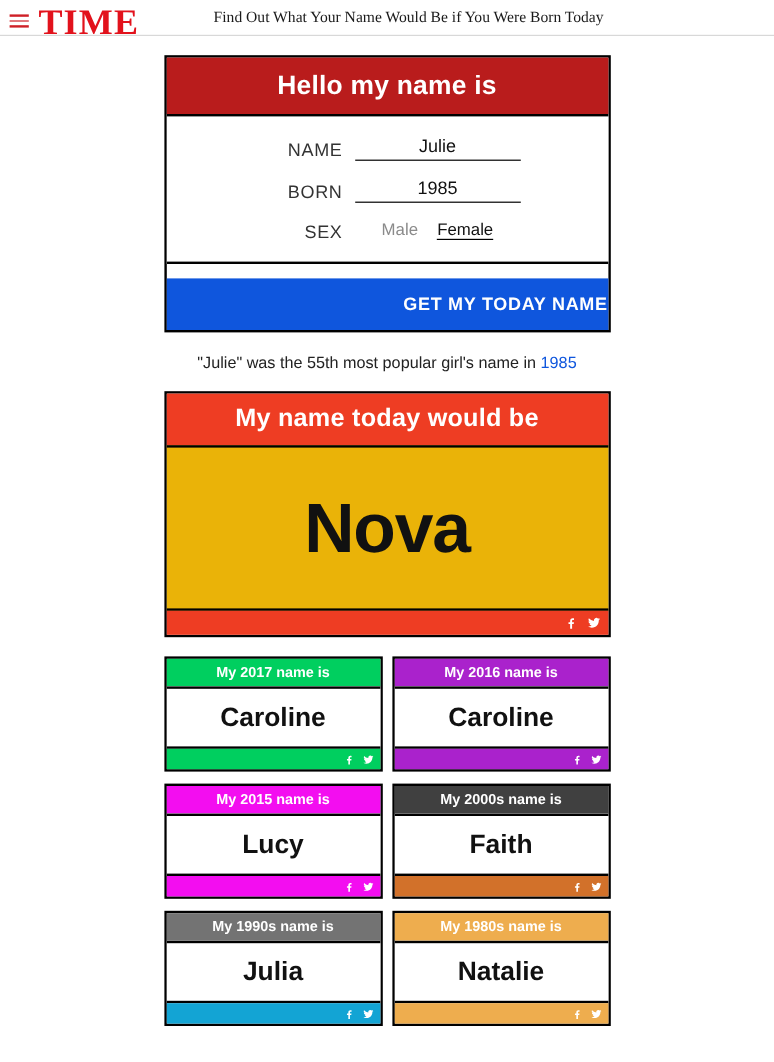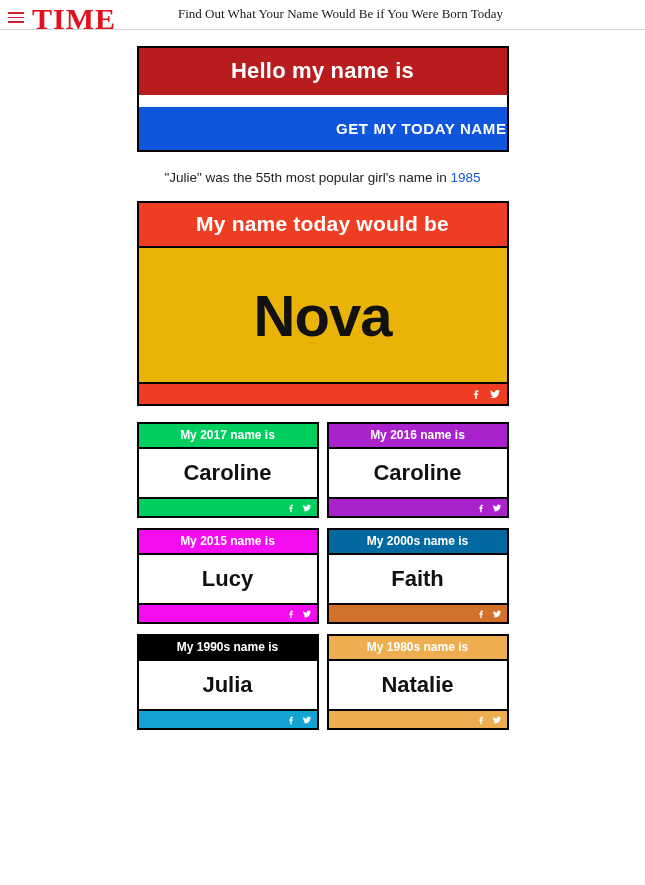--- a/index.html
+++ b/index.html
@@ -235,20 +235,41 @@
       <span></span>
   </div>
   <div class="brand">TIME</div>
   <div class="headline">Find Out What Your Name Would Be if You Were Born Today</div>
 </div>
 
 <div class="page">
 
   <div class="tag">
     <div class="tag-head">Hello my name is</div>
+    <div class="tag-body">
+
+      <div class="form-row">
+        <div class="form-label">NAME</div>
+        <input class="field" type="text" value="Julie" style="">
+      </div>
+
+      <div class="form-row">
+        <div class="form-label">BORN</div>
+        <input class="field" type="text" value="1985" style="">
+      </div>
+
+      <div class="form-row">
+        <div class="form-label">SEX</div>
+        <div class="sex-wrap">
+          <span class="sex-opt">Male</span>
+          <span class="sex-opt selected">Female</span>
+        </div>
+      </div>
+
+    </div>
     <button class="tag-submit">GET MY TODAY NAME</button>
   </div>
 
   <div class="result-note">
     <span>"Julie" was the 55th most popular girl's name in </span><span class="yr">1985</span>
   </div>
 
   <div class="tag-result">
     <div class="tag-head">My name today would be</div>
     <div class="big-name-body">
@@ -306,36 +327,36 @@
         <svg class="soc-sm" viewBox="0 0 24 24">
             <path d="M13.5 22v-8h2.7l.4-3.1h-3.1V8.9c0-.9.25-1.5 1.55-1.5H16.7V4.6c-.3-.04-1.28-.13-2.42-.13-2.4 0-4.03 1.46-4.03 4.15v2.31H7.5V14h2.75v8z"></path>
           </svg>
         <svg class="soc-sm" viewBox="0 0 24 24">
             <path d="M22 5.8a8.3 8.3 0 0 1-2.36.65 4.1 4.1 0 0 0 1.8-2.27 8.2 8.2 0 0 1-2.6 1 4.1 4.1 0 0 0-7 3.74A11.64 11.64 0 0 1 3.4 4.62a4.1 4.1 0 0 0 1.27 5.48 4.07 4.07 0 0 1-1.86-.51v.05a4.1 4.1 0 0 0 3.29 4.02 4.1 4.1 0 0 1-1.85.07 4.1 4.1 0 0 0 3.83 2.85A8.24 8.24 0 0 1 2 18.29a11.6 11.6 0 0 0 6.29 1.84c7.55 0 11.68-6.25 11.68-11.67v-.53A8.3 8.3 0 0 0 22 5.8z"></path>
           </svg>
       </div>
     </div>
 
     <div class="mini">
-      <div class="mini-head" style="background:#0369a1">My 2000s name is</div>
+      <div class="mini-head" style="background:#404040">My 2000s name is</div>
       <div class="mini-body">
         <span class="mini-name">Faith</span>
       </div>
       <div class="mini-foot" style="background:#d2712a">
         <svg class="soc-sm" viewBox="0 0 24 24">
             <path d="M13.5 22v-8h2.7l.4-3.1h-3.1V8.9c0-.9.25-1.5 1.55-1.5H16.7V4.6c-.3-.04-1.28-.13-2.42-.13-2.4 0-4.03 1.46-4.03 4.15v2.31H7.5V14h2.75v8z"></path>
           </svg>
         <svg class="soc-sm" viewBox="0 0 24 24">
             <path d="M22 5.8a8.3 8.3 0 0 1-2.36.65 4.1 4.1 0 0 0 1.8-2.27 8.2 8.2 0 0 1-2.6 1 4.1 4.1 0 0 0-7 3.74A11.64 11.64 0 0 1 3.4 4.62a4.1 4.1 0 0 0 1.27 5.48 4.07 4.07 0 0 1-1.86-.51v.05a4.1 4.1 0 0 0 3.29 4.02 4.1 4.1 0 0 1-1.85.07 4.1 4.1 0 0 0 3.83 2.85A8.24 8.24 0 0 1 2 18.29a11.6 11.6 0 0 0 6.29 1.84c7.55 0 11.68-6.25 11.68-11.67v-.53A8.3 8.3 0 0 0 22 5.8z"></path>
           </svg>
       </div>
     </div>
 
     <div class="mini">
-      <div class="mini-head" style="background:#000000">My 1990s name is</div>
+      <div class="mini-head" style="background:#737373">My 1990s name is</div>
       <div class="mini-body">
         <span class="mini-name">Julia</span>
       </div>
       <div class="mini-foot" style="background:#13a4d4">
         <svg class="soc-sm" viewBox="0 0 24 24">
             <path d="M13.5 22v-8h2.7l.4-3.1h-3.1V8.9c0-.9.25-1.5 1.55-1.5H16.7V4.6c-.3-.04-1.28-.13-2.42-.13-2.4 0-4.03 1.46-4.03 4.15v2.31H7.5V14h2.75v8z"></path>
           </svg>
         <svg class="soc-sm" viewBox="0 0 24 24">
             <path d="M22 5.8a8.3 8.3 0 0 1-2.36.65 4.1 4.1 0 0 0 1.8-2.27 8.2 8.2 0 0 1-2.6 1 4.1 4.1 0 0 0-7 3.74A11.64 11.64 0 0 1 3.4 4.62a4.1 4.1 0 0 0 1.27 5.48 4.07 4.07 0 0 1-1.86-.51v.05a4.1 4.1 0 0 0 3.29 4.02 4.1 4.1 0 0 1-1.85.07 4.1 4.1 0 0 0 3.83 2.85A8.24 8.24 0 0 1 2 18.29a11.6 11.6 0 0 0 6.29 1.84c7.55 0 11.68-6.25 11.68-11.67v-.53A8.3 8.3 0 0 0 22 5.8z"></path>
           </svg>

